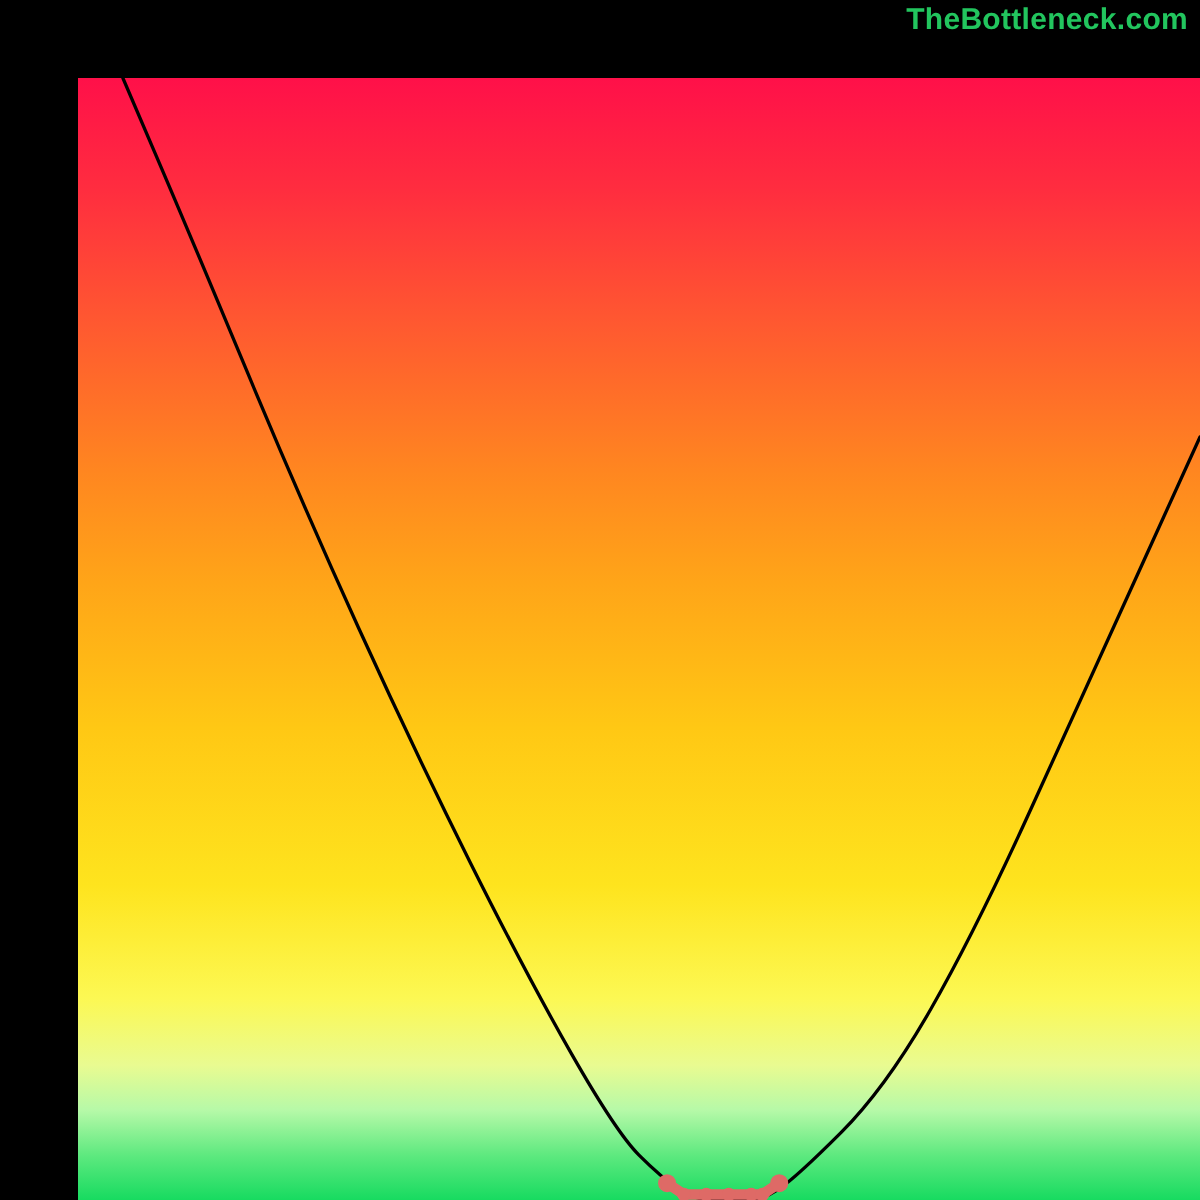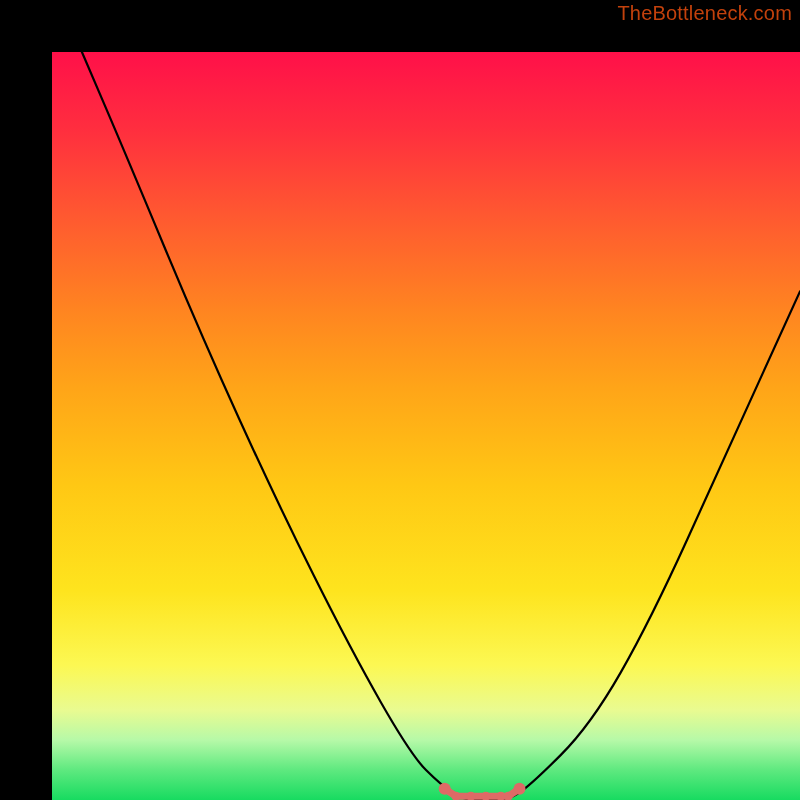--- a/index.html
+++ b/index.html
@@ -39,23 +39,23 @@
       #e9fb91 88%,
       #b6f9a8 92%,
       #5ee97f 96%,
       #17db60 100%
     );
   }
   .watermark {
     position: absolute;
     top: 2px;
     right: 8px;
-    color: #c2410c;
+    color: #22c55e;
     font-size: 20px;
-    font-weight: 400;
+    font-weight: 700;
     letter-spacing: 0.2px;
     z-index: 20;
   }
   svg.curve {
     position: absolute;
     top: 0;
     left: 0;
     width: 748px;
     height: 748px;
     z-index: 10;

